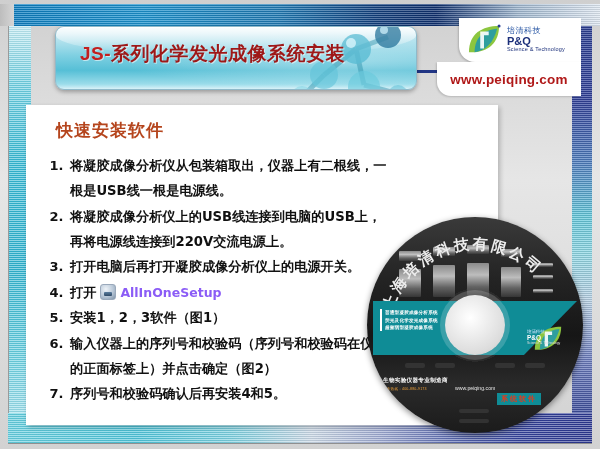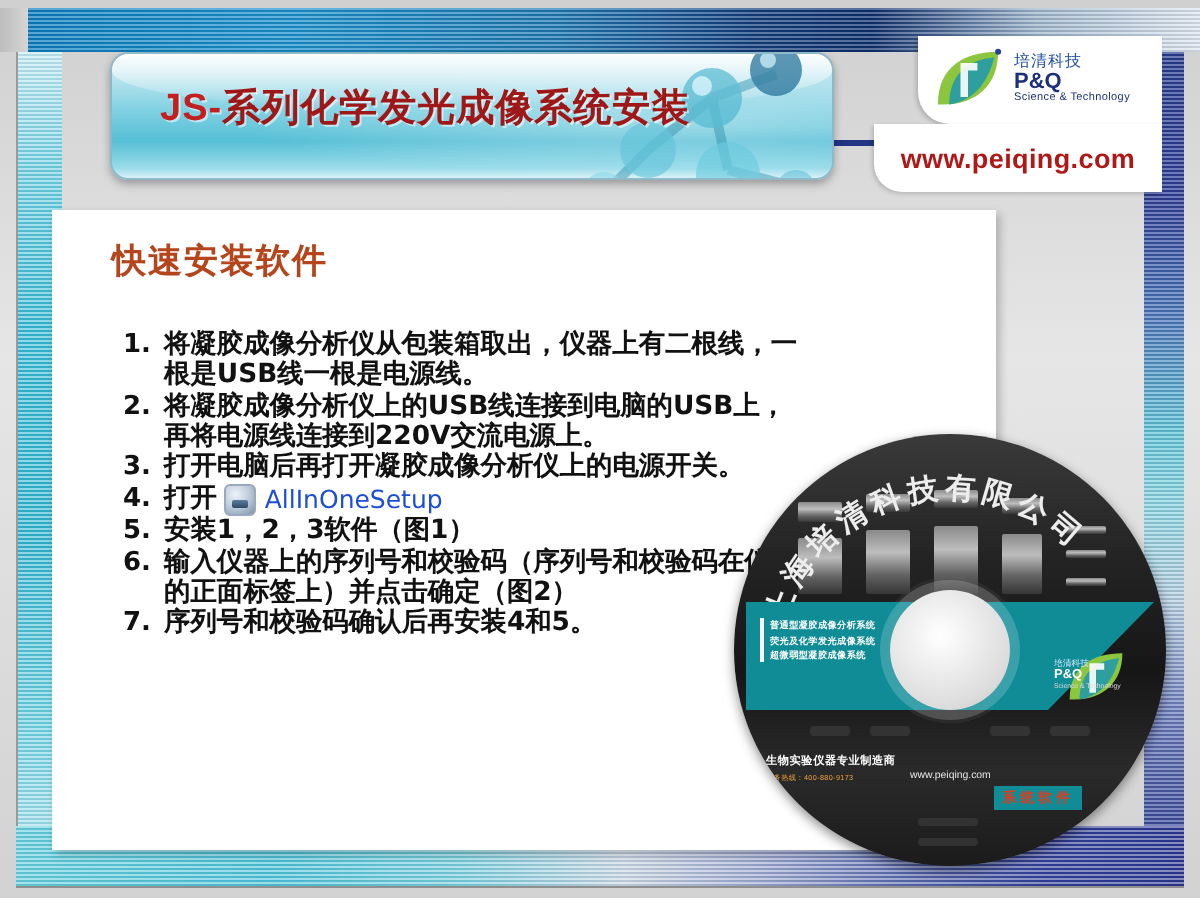--- a/index.html
+++ b/index.html
@@ -120,38 +120,38 @@
   .panel-head{
     position:absolute;left:30px;top:14px;
     font-size:17px;font-weight:bold;color:#b5451d;
     font-family:"DejaVu Serif","Liberation Serif",serif;
     letter-spacing:1px;
   }
 
   
   ol.steps{
     position:absolute;left:16px;top:48px;width:322px;
-    margin:12px;padding:0 0 0 26px;
+    margin:0;padding:0 0 0 26px;
     list-style:decimal;
-    font-size:13.2px;line-height:15px;font-weight:bold;color:#111111;
+    font-size:13.2px;line-height:25px;font-weight:bold;color:#111111;
     font-family:"DejaVu Sans","Liberation Sans",sans-serif;
   }
   ol.steps>li{margin:0 0 .5px 0;padding-left:2px;}
   ol.steps>li::marker{font-weight:bold;font-size:13px;}
   .setup-line{display:flex;align-items:center;gap:4px;}
   .setup-icon{
     width:14px;height:14px;flex:none;border-radius:3px;
     background:radial-gradient(circle at 35% 30%,#eef3f8 0%,#b9c8d8 55%,#7f93a8 100%);
     border:1px solid #9aa9bb;position:relative;
   }
   .setup-icon::after{
     content:"";position:absolute;left:3px;top:7px;width:8px;height:4px;
     background:linear-gradient(180deg,#5b7d9e,#2f4a66);border-radius:1px;
   }
-  .setup-name{font-weight:normal;font-size:12.5px;color:#1d4ed8;}
+  .setup-name{font-weight:bold;font-size:12.5px;color:#8b5cf6;}
 
   
   .cd-wrap{position:absolute;left:341px;top:112px;width:216px;height:216px;}
   .cd{
     position:absolute;left:0;top:0;width:216px;height:216px;border-radius:50%;
     background:
       radial-gradient(circle at 50% 50%, #2b2b2b 0 24%, rgba(0,0,0,0) 24%),
       linear-gradient(180deg,#3a3a3a 0%,#242424 28%,#161616 55%,#2a2a2a 78%,#1b1b1b 100%);
     box-shadow:0 2px 6px rgba(0,0,0,.45);
     overflow:hidden;

